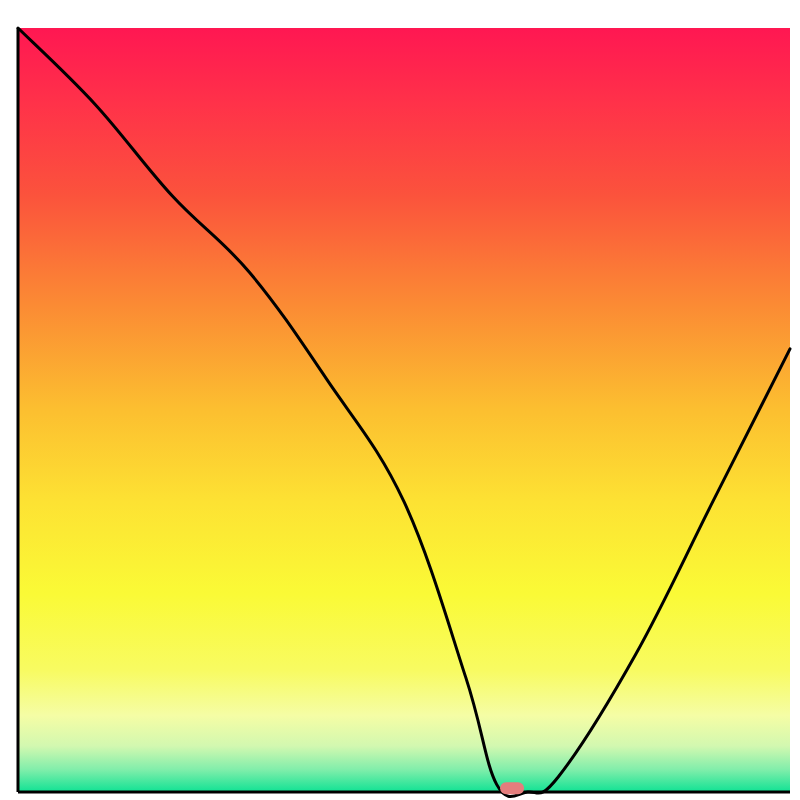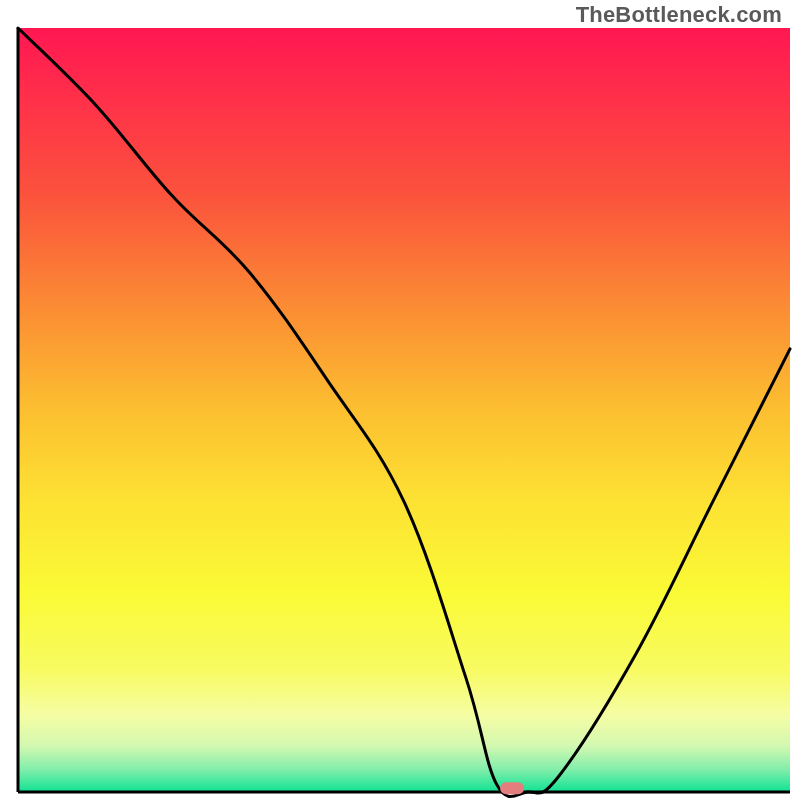--- a/index.html
+++ b/index.html
@@ -25,21 +25,20 @@
     letter-spacing: 0.2px;
   }
   svg {
     display: block;
   }
 </style>
 </head>
 <body>
 
 <div class="container">
-  <div class="watermark">TheBottleneck.com</div>
   <svg id="chart-svg" width="800" height="800">
     <defs>
       <linearGradient id="bg-grad" x1="0" y1="0" x2="0" y2="1">
           <stop offset="0%" stop-color="#ff1752"></stop>
           <stop offset="10%" stop-color="#ff3249"></stop>
           <stop offset="22%" stop-color="#fb533c"></stop>
           <stop offset="36%" stop-color="#fb8a34"></stop>
           <stop offset="50%" stop-color="#fcbf30"></stop>
           <stop offset="62%" stop-color="#fde233"></stop>
           <stop offset="74%" stop-color="#fafa36"></stop>

